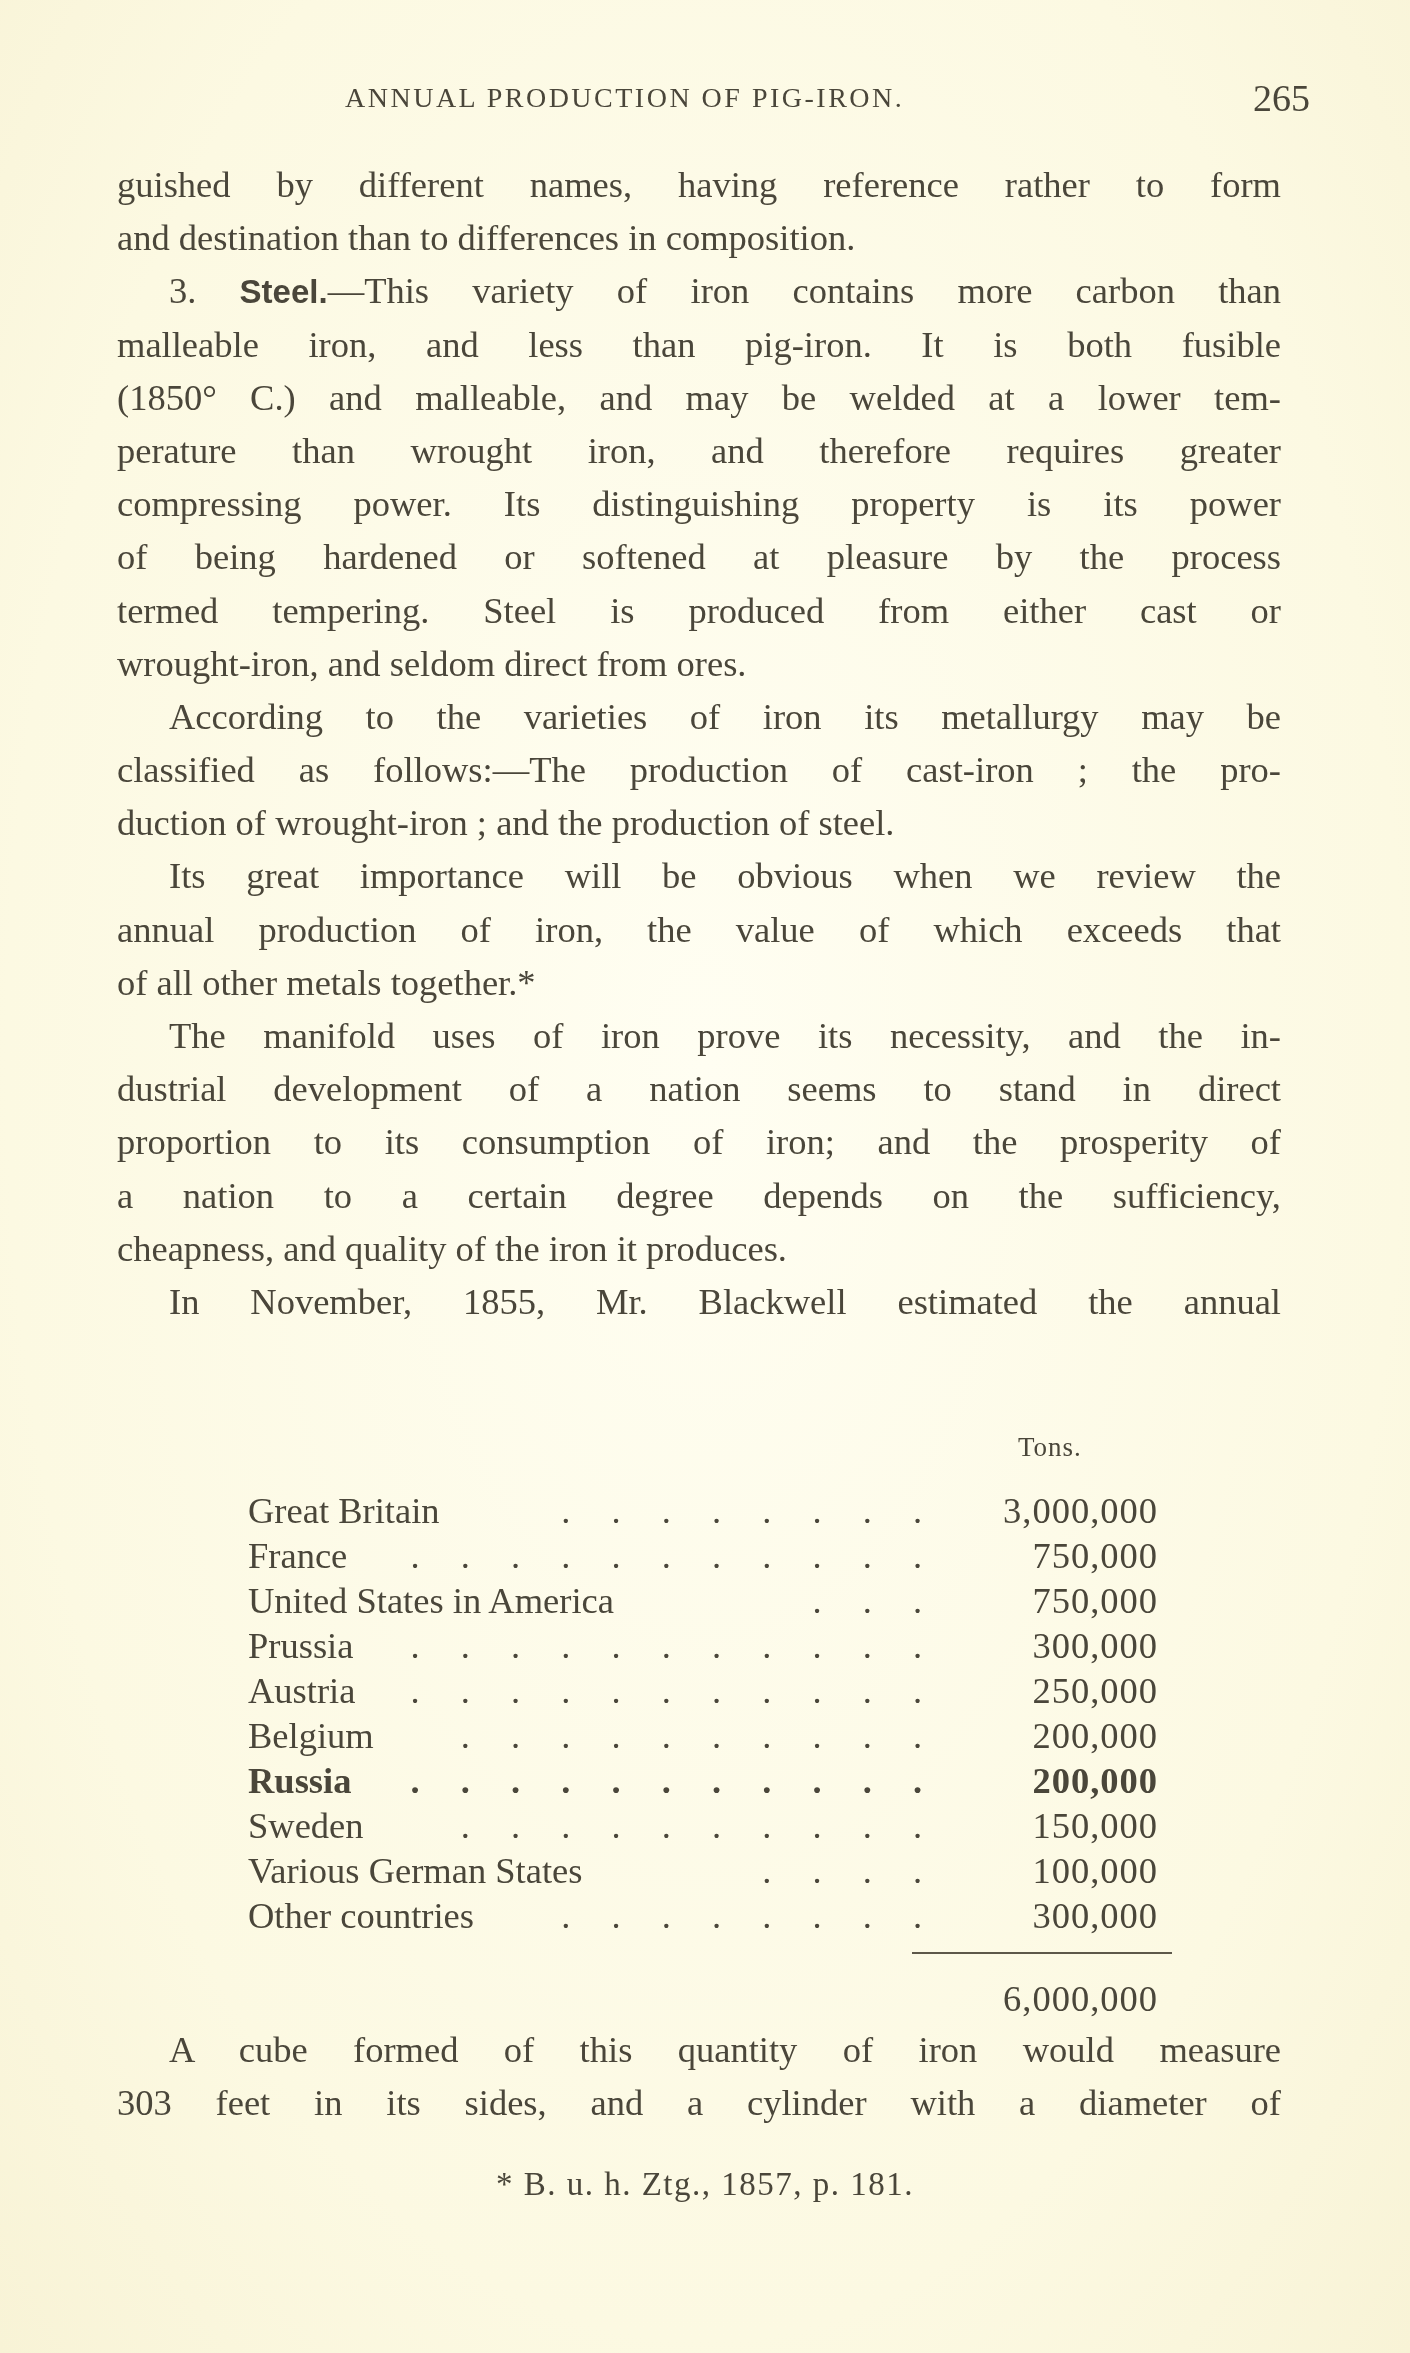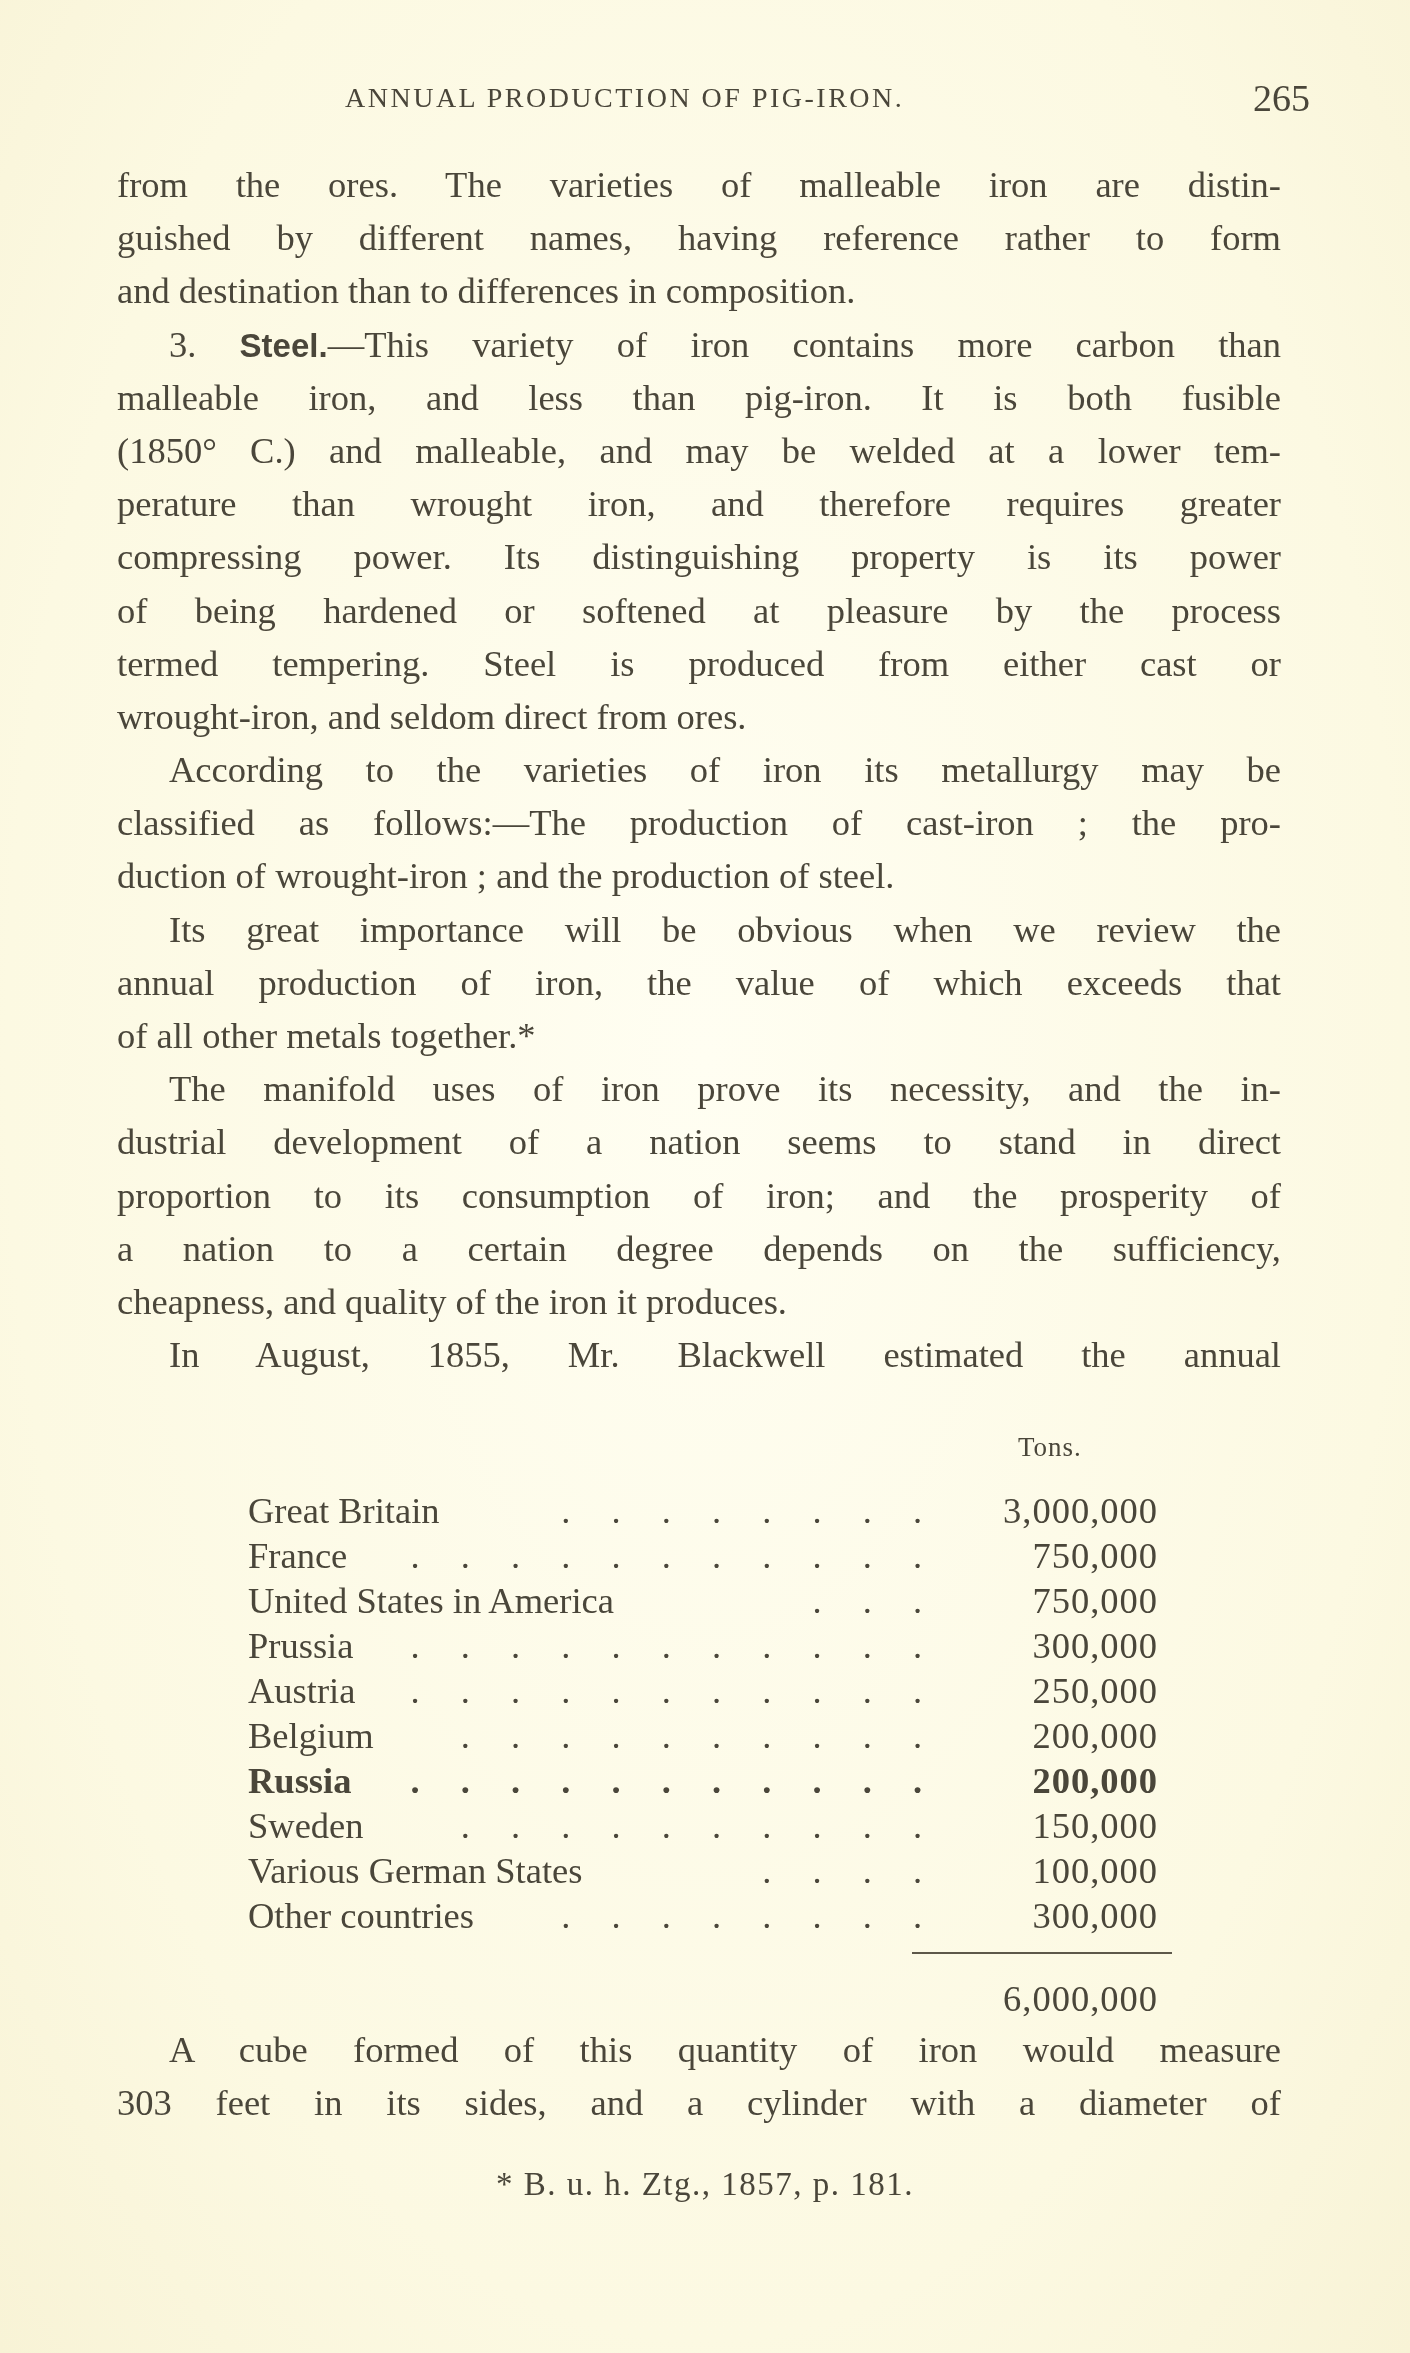--- a/index.html
+++ b/index.html
@@ -47,21 +47,20 @@
 <body>
 
 <div class="page">
 
   <div class="running-head">
     <span class="title">ANNUAL PRODUCTION OF PIG-IRON.</span>
     <span class="folio">265</span>
   </div>
 
   <div class="body-text">
-    <span class="line">from the ores.   The varieties of malleable iron are distin-</span>
     <span class="line">guished by different names, having reference rather to form</span>
     <span class="line last">and destination than to differences in composition.</span>
 
     <span class="line indent"><span>3.</span> <span class="bold">Steel.</span><span>—This variety of iron contains more carbon than</span></span>
     <span class="line">malleable iron, and less than pig-iron.   It is both fusible</span>
     <span class="line">(1850° C.) and malleable, and may be welded at a lower tem-</span>
     <span class="line">perature than wrought iron, and therefore requires greater</span>
     <span class="line">compressing power.   Its distinguishing property is its power</span>
     <span class="line">of being hardened or softened at pleasure by the process</span>
     <span class="line">termed tempering.   Steel is produced from either cast or</span>
@@ -74,21 +73,21 @@
     <span class="line indent">Its great importance will be obvious when we review the</span>
     <span class="line">annual production of iron, the value of which exceeds that</span>
     <span class="line last">of all other metals together.*</span>
 
     <span class="line indent">The manifold uses of iron prove its necessity, and the in-</span>
     <span class="line">dustrial development of a nation seems to stand in direct</span>
     <span class="line">proportion to its consumption of iron; and the prosperity of</span>
     <span class="line">a nation to a certain degree depends on the sufficiency,</span>
     <span class="line last">cheapness, and quality of the iron it produces.</span>
 
-    <span class="line indent">In August, 1855, Mr. Blackwell estimated the annual</span>
+    <span class="line indent">In November, 1855, Mr. Blackwell estimated the annual</span>
   </div>
 
   <div class="table">
     <span class="tons-head">Tons.</span>
     <div id="rows">
         <div class="row" style="top: 56px;">
           <span class="country">Great Britain</span>
           <span class="leader">. . . . . . . .</span>
           <span class="value">3,000,000</span>
         </div>

